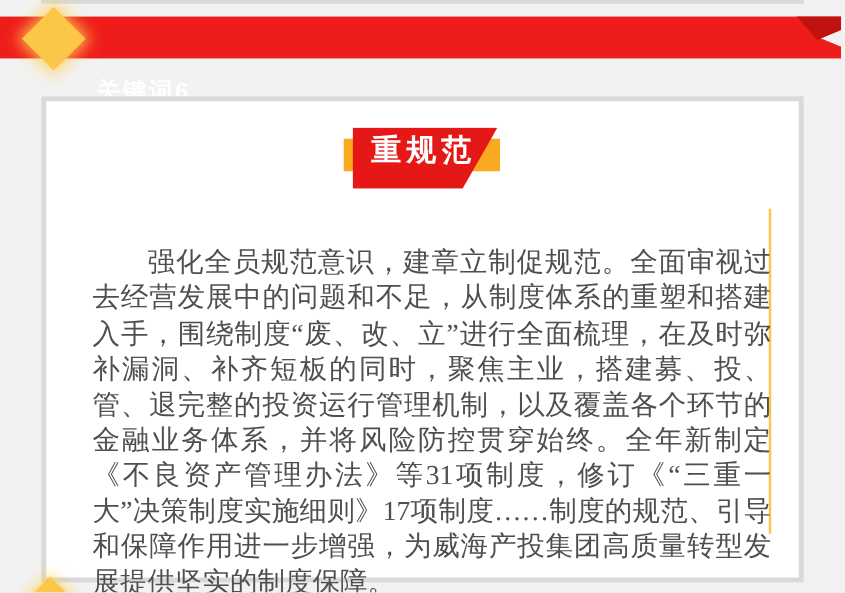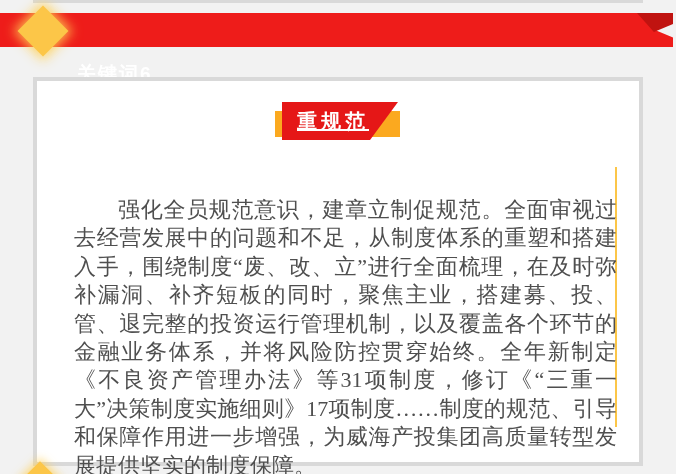--- a/index.html
+++ b/index.html
@@ -44,25 +44,25 @@
     background:#ffffff;
     border:4px solid var(--card-border,#d9d9d9);
     box-sizing:border-box;
   }
   
   .badge-back{
     position:absolute;left:275px;top:111px;width:125px;height:26px;
     background:var(--badge-orange,#fba91f);
   }
   .badge-front{
-    position:absolute;left:282px;top:102px;width:116px;height:38px;
+    position:absolute;left:282px;top:102px;width:116px;height:49px;
     background:var(--badge-red,#e51717);
     clip-path:polygon(0 0,100% 0,calc(100% - 28px) 100%,0 100%);
-    color:#ffffff;font-size:20px;font-weight:bold;letter-spacing:4px;
-    line-height:38px;padding-left:15px;box-sizing:border-box;text-decoration:underline;
+    color:#ffffff;font-size:24px;font-weight:bold;letter-spacing:4px;
+    line-height:38px;padding-left:15px;box-sizing:border-box;
   }
   
   .accent-line{
     position:absolute;left:615px;top:167px;width:2px;height:260px;
     background:var(--accent-line-yellow,#fcc648);
   }
   
   .body-paragraph{
     position:absolute;left:58px;top:180px;width:543px;
     margin:16px;

